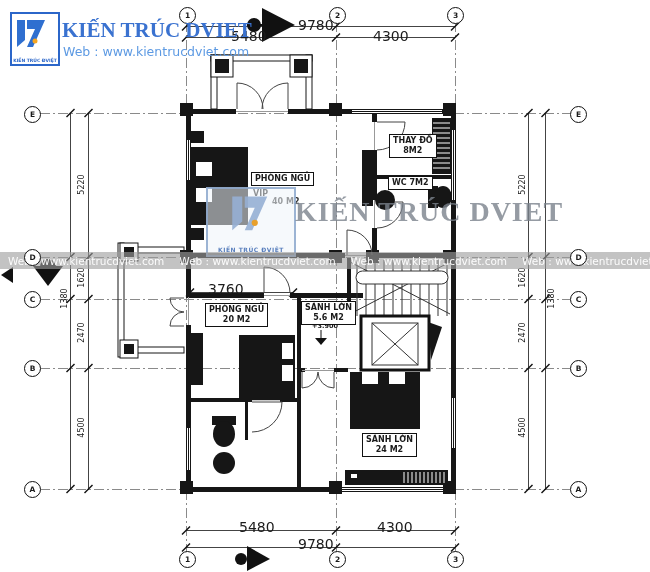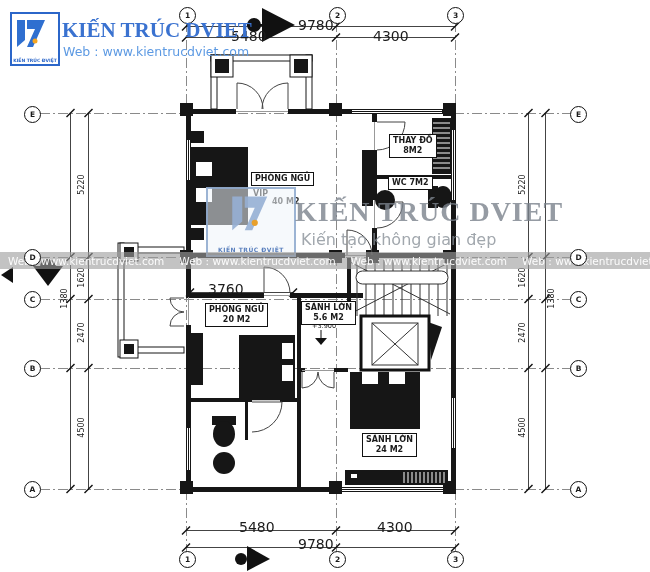--- a/index.html
+++ b/index.html
@@ -6,21 +6,21 @@
   .stage{position:relative;width:650px;height:572px;background:#fff;overflow:hidden;
          font-family:"DejaVu Sans",sans-serif;color:#1a1a1a}
   svg.plan{position:absolute;left:0;top:0;z-index:3}
   .dimh{position:absolute;font-size:14px;width:44px;text-align:left;color:#1c1c1c;z-index:5;white-space:nowrap}
   .dimv{position:absolute;font-size:8px;width:36px;text-align:center;transform:rotate(-90deg);color:#1c1c1c;z-index:5;white-space:nowrap}
   .bubble{position:absolute;width:15px;height:15px;border:1.3px solid #111;border-radius:50%;background:#fff;
           font-size:7.5px;font-weight:bold;display:flex;align-items:center;justify-content:center;z-index:9}
   .rbox{position:absolute;border:1.3px solid #111;background:#fff;font-size:8px;font-weight:bold;
         text-align:center;line-height:1.25;padding:1px 3px;z-index:6;white-space:nowrap}
   .rtext{position:absolute;font-size:8px;font-weight:bold;z-index:6;white-space:nowrap}
-  .lvl{position:absolute;left:312px;top:322px;font-size:6.5px;font-weight:normal;z-index:6}
+  .lvl{position:absolute;left:312px;top:322px;font-size:6.5px;font-weight:bold;z-index:6}
   .band{position:absolute;left:0;top:252px;width:650px;height:17px;background:rgba(158,158,158,.62);
         z-index:7;display:flex;align-items:center;gap:15px;padding-left:8px;overflow:hidden}
   .band span{font-size:10.5px;color:rgba(255,255,255,.95);white-space:nowrap}
   .wm-logo{position:absolute;left:206px;top:187px;width:86px;height:66px;border:2px solid rgba(140,168,205,.85);
            background:rgba(238,244,250,.55);z-index:7}
   .wm-logo .cap{position:absolute;bottom:2px;left:0;right:0;font-size:6px;font-weight:bold;
                 color:rgba(80,120,185,.95);text-align:center;letter-spacing:.5px}
   .wm-name{position:absolute;left:295px;top:196px;font-family:"Liberation Serif",serif;font-weight:bold;
            font-size:28px;color:rgba(122,130,140,.8);z-index:7;white-space:nowrap;letter-spacing:1px}
   .wm-tag{position:absolute;left:301px;top:230px;font-size:16px;color:rgba(135,142,150,.78);z-index:7;white-space:nowrap}
@@ -394,21 +394,20 @@
 
   <div class="wm-logo">
     <svg width="50" height="44" viewBox="0 0 40 34" style="margin:3px auto 0;display:block">
       <path d="M5,3 h8 v20 l-8,7 z" fill="rgba(150,175,212,0.9)"></path>
       <path d="M15,3 h18 l-12,27 h-6 l8,-18 h-8 z" fill="rgba(150,175,212,0.9)"></path>
       <circle cx="23" cy="24" r="2.5" fill="#e8a02c"></circle>
     </svg>
     <div class="cap">KIẾN TRÚC ĐVIỆT</div>
   </div>
   <div class="wm-name">KIẾN TRÚC DVIET</div>
-  <div class="wm-tag">Kiến tạo không gian đẹp</div>
   <div class="band">
     <span>Web : www.kientrucdviet.com</span>
     <span>Web : www.kientrucdviet.com</span>
     <span>Web : www.kientrucdviet.com</span>
     <span>Web : www.kientrucdviet.com</span>
 
   </div>
 
 
 </div>

